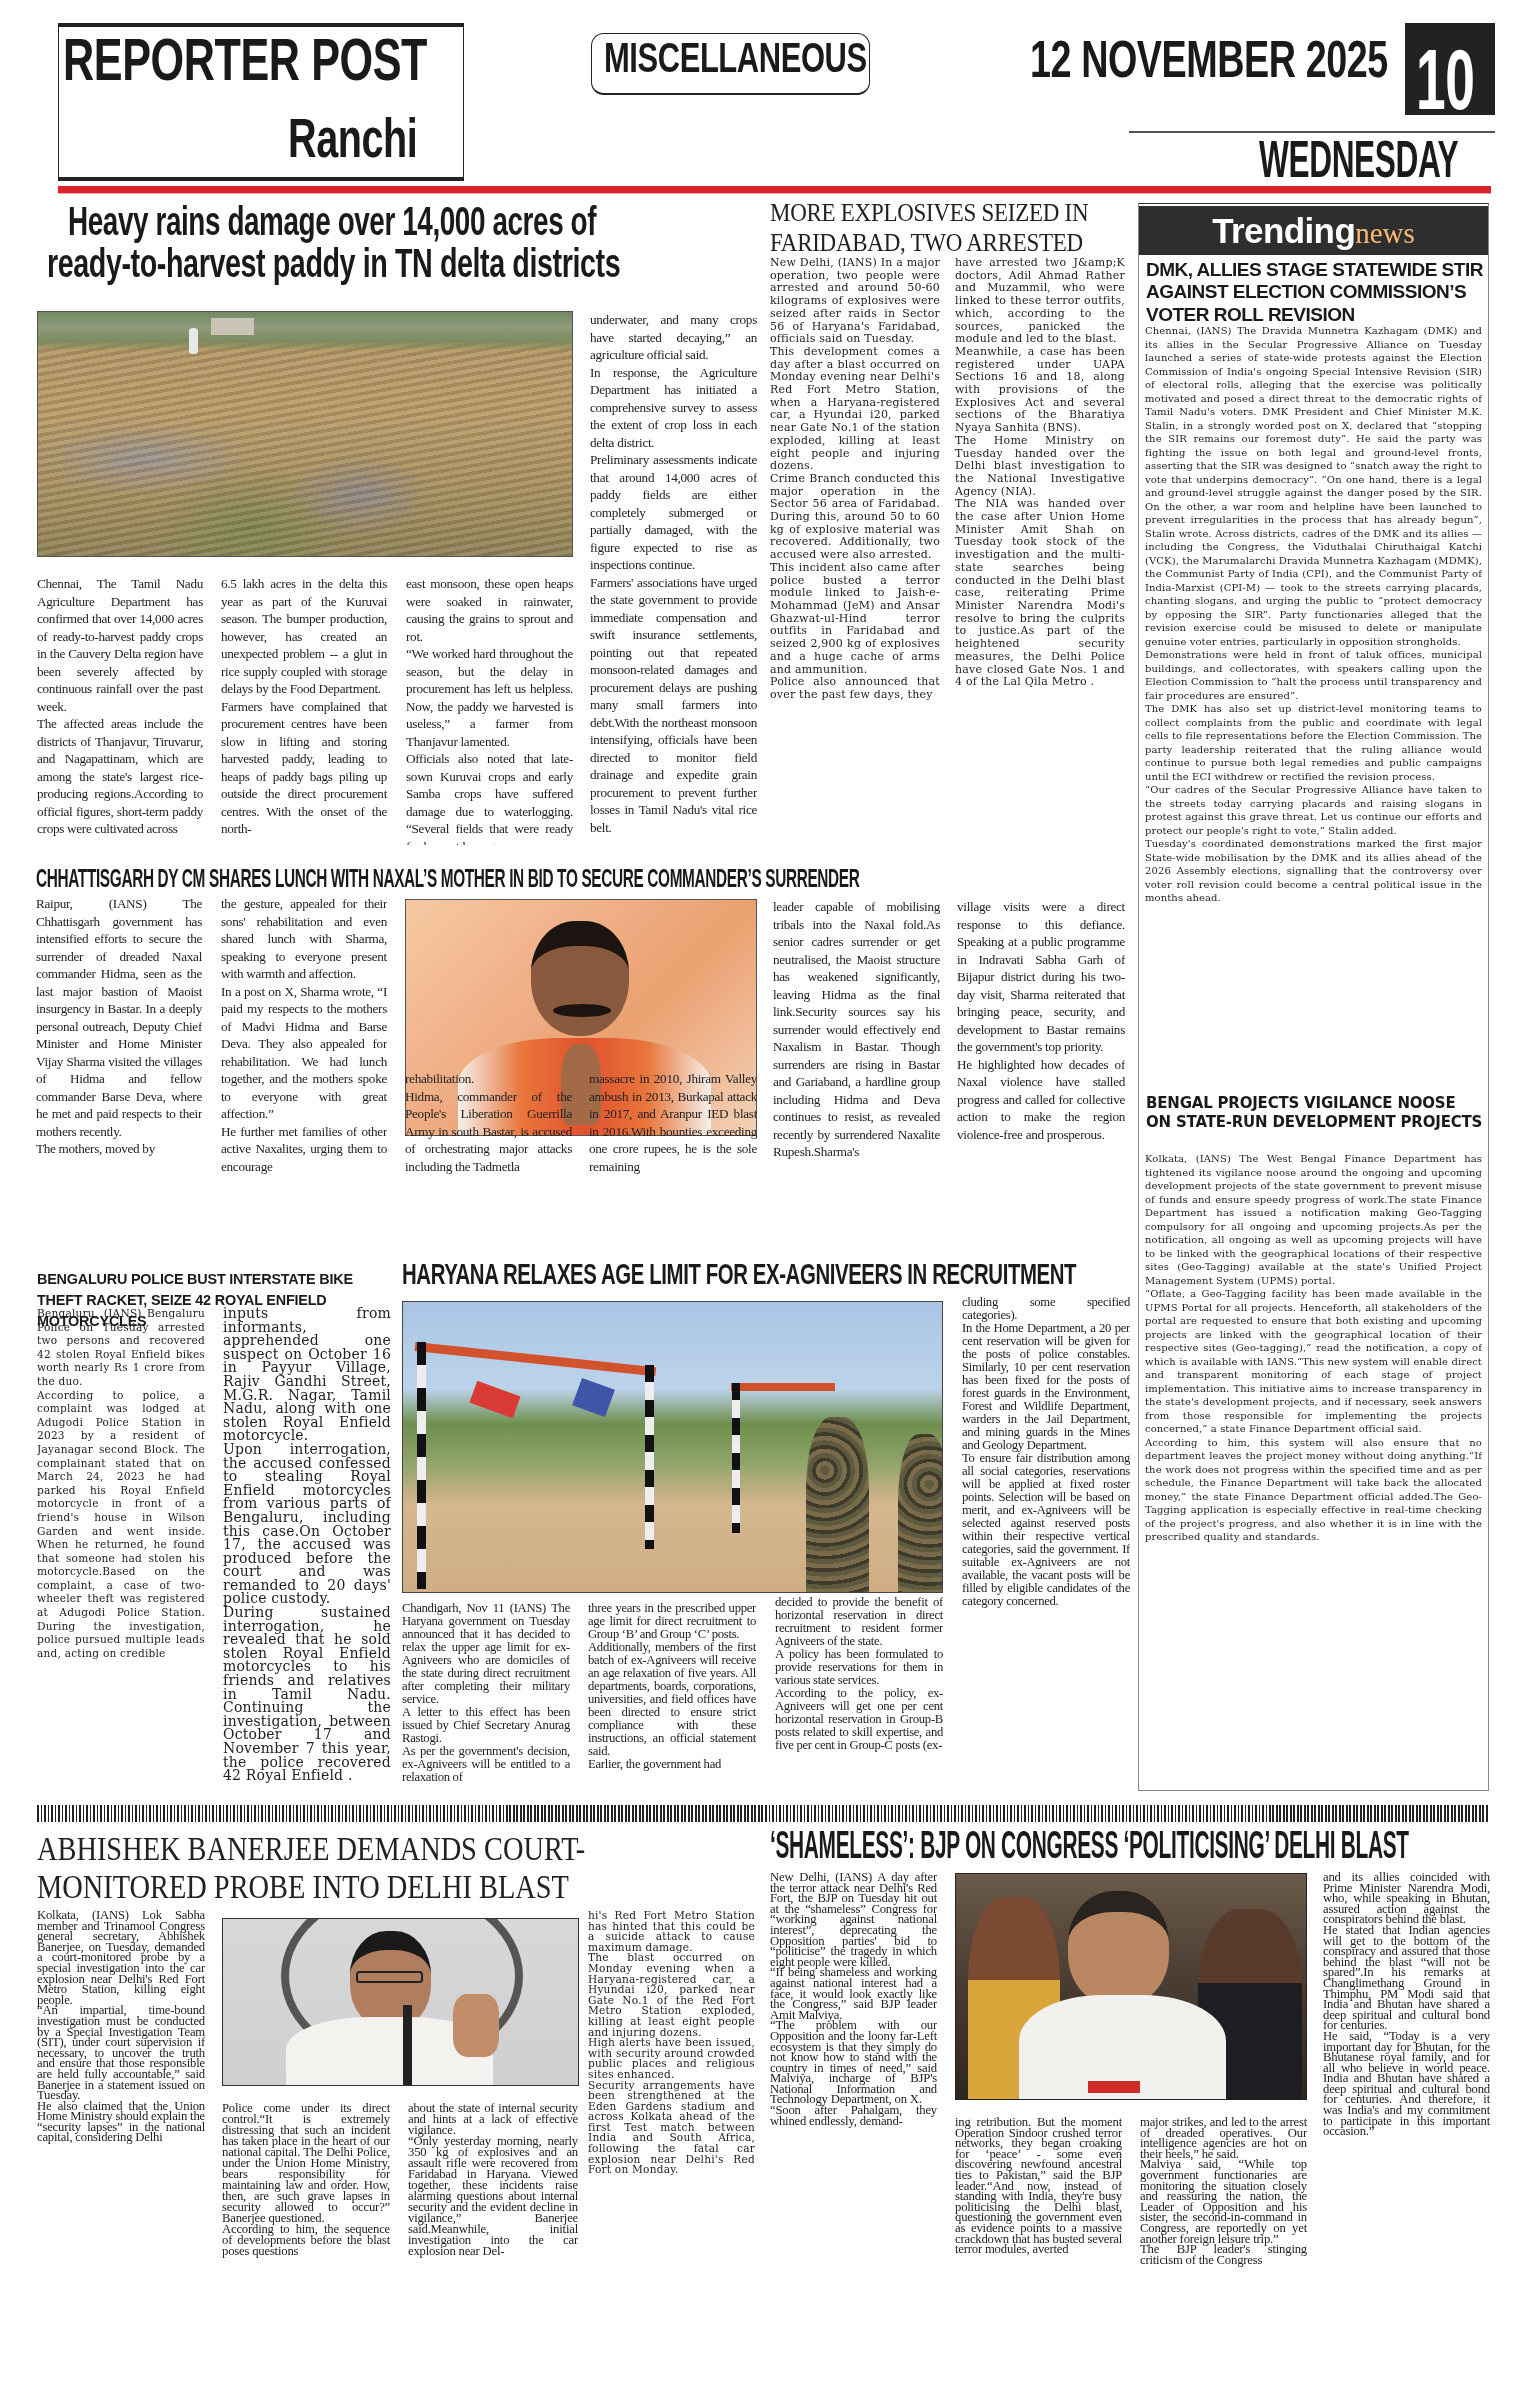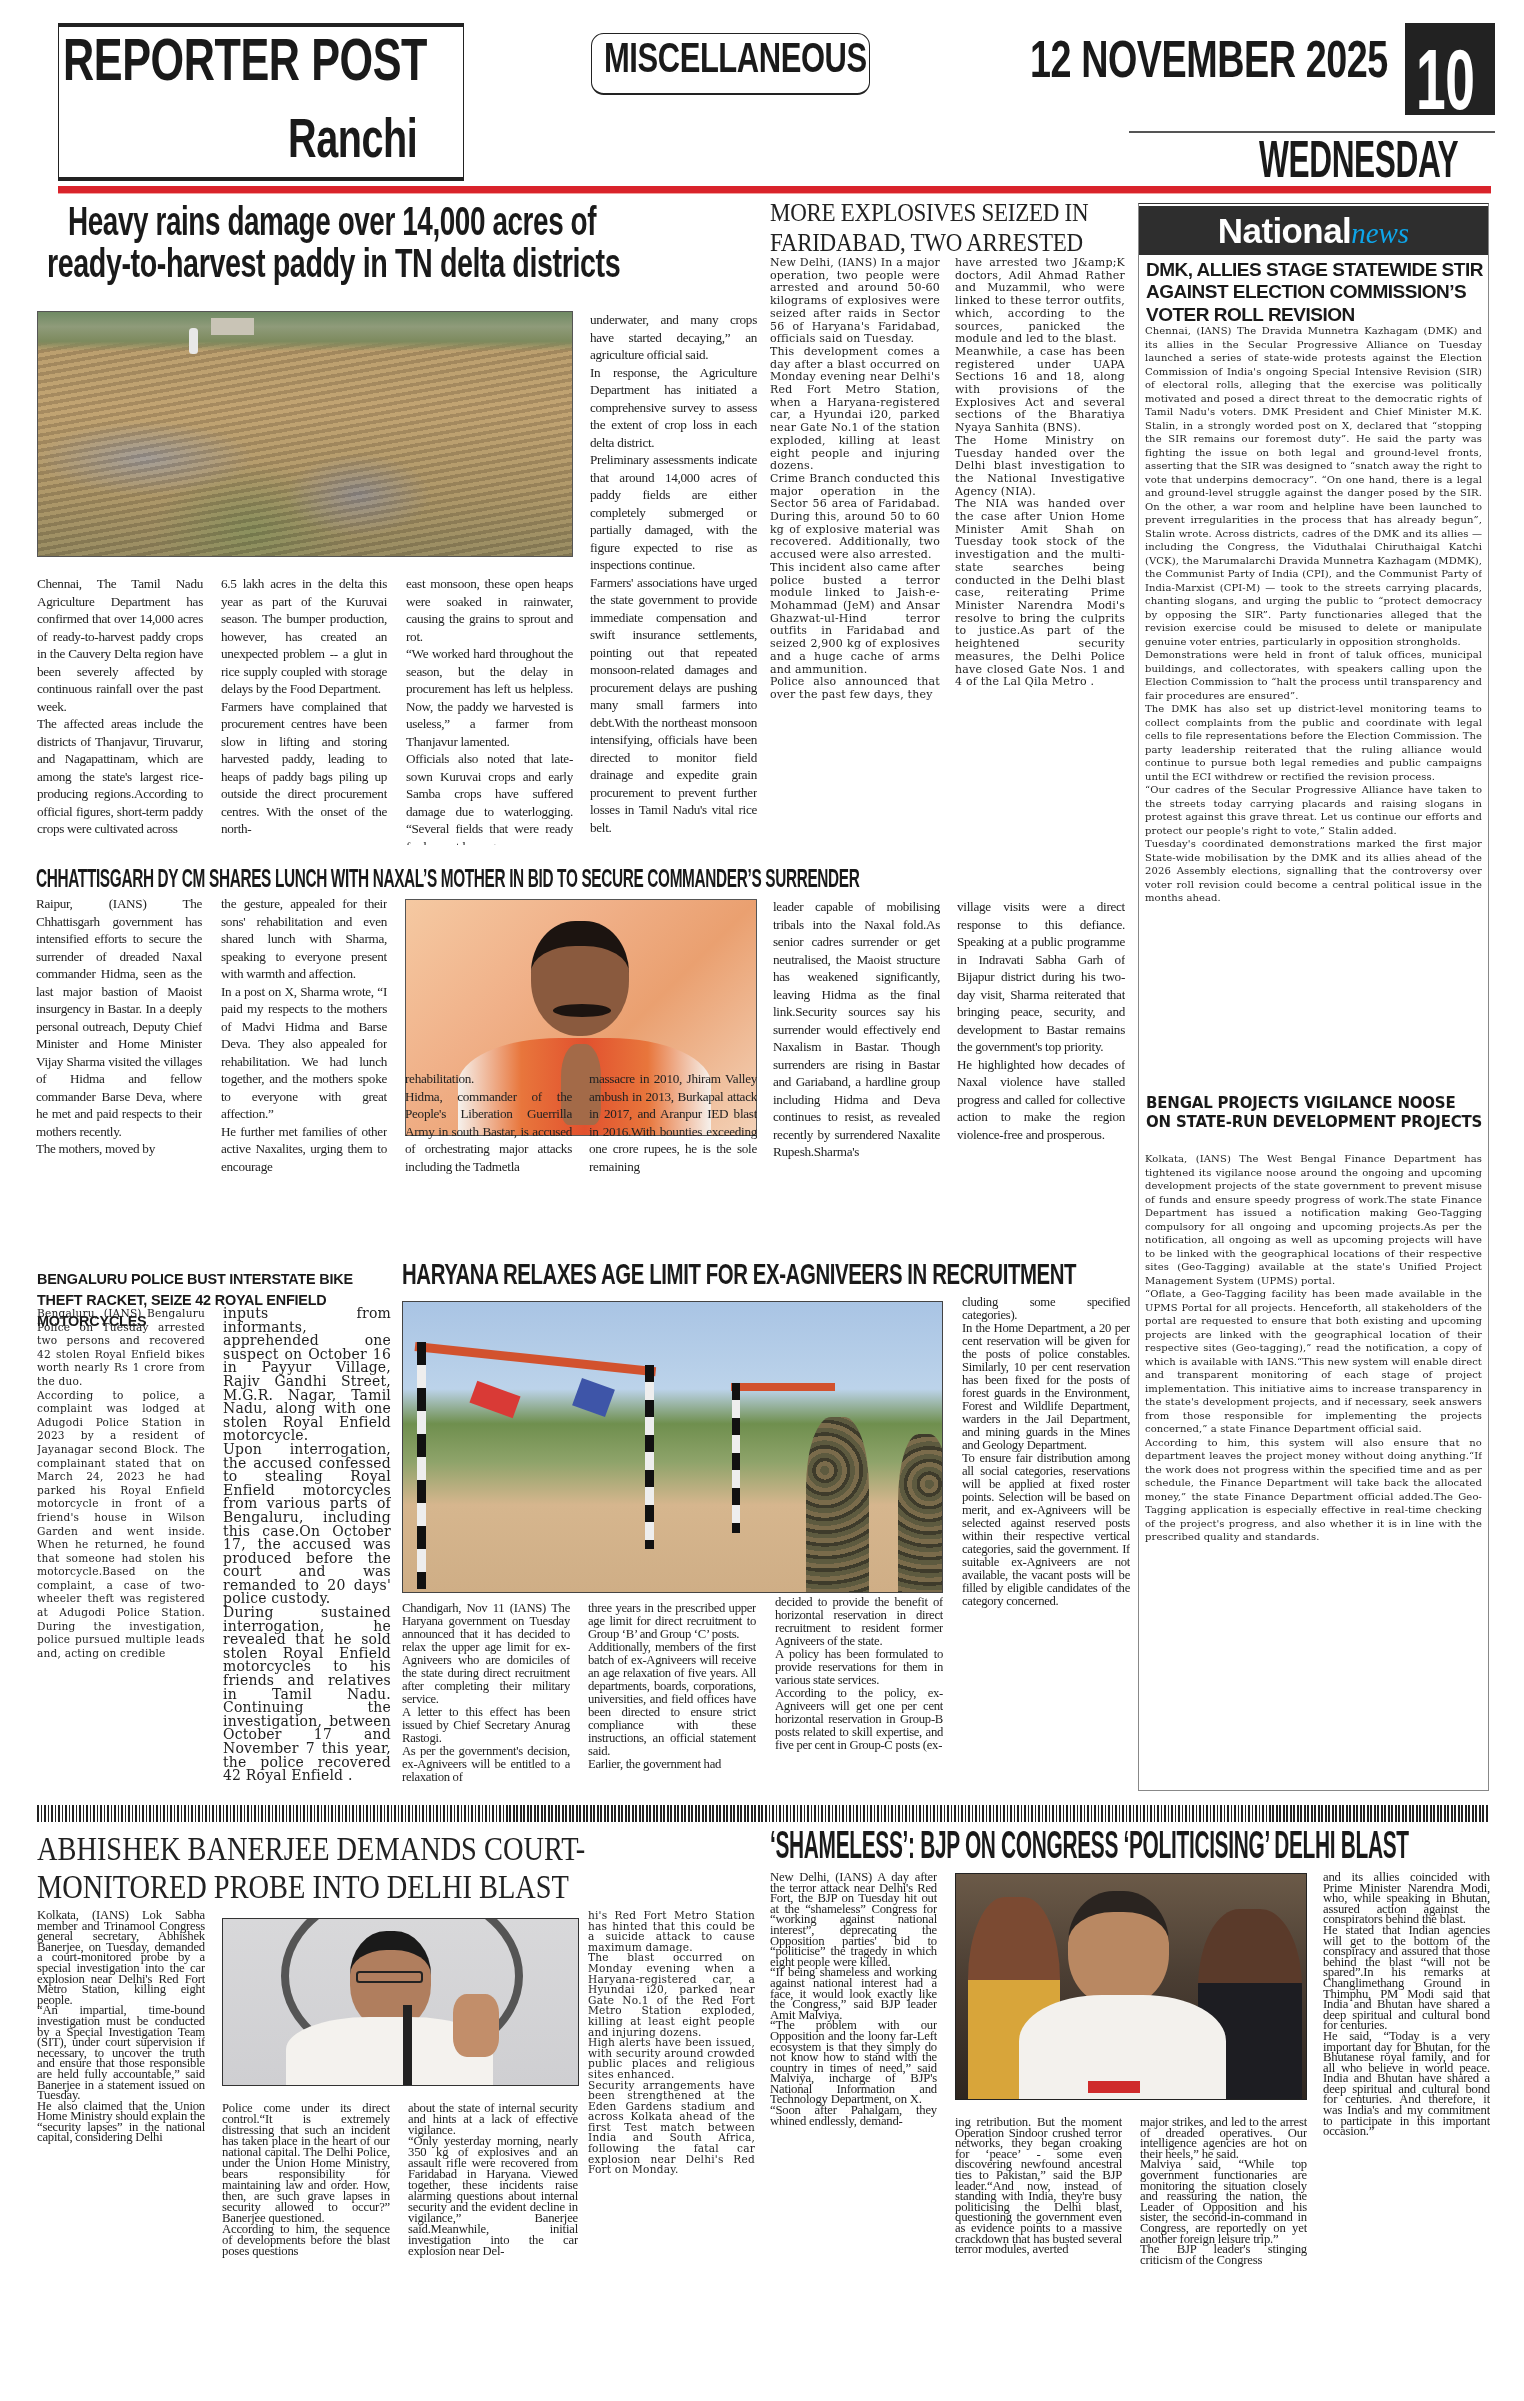--- a/index.html
+++ b/index.html
@@ -83,21 +83,21 @@
 </div>
 <div class="col body-text serif-wide" style="left:955px;top:257px;width:170px;height:604px;font-size:11px;line-height:12.7px">
   <div style="white-space:pre-line">have arrested two J&amp;amp;K doctors, Adil Ahmad Rather and Muzammil, who were linked to these terror outfits, which, according to the sources, panicked the module and led to the blast.
 Meanwhile, a case has been registered under UAPA Sections 16 and 18, along with provisions of the Explosives Act and several sections of the Bharatiya Nyaya Sanhita (BNS).
 The Home Ministry on Tuesday handed over the Delhi blast investigation to the National Investigative Agency (NIA).
 The NIA was handed over the case after Union Home Minister Amit Shah on Tuesday took stock of the investigation and the multi-state searches being conducted in the Delhi blast case, reiterating Prime Minister Narendra Modi's resolve to bring the culprits to justice.As part of the heightened security measures, the Delhi Police have closed Gate Nos. 1 and 4 of the Lal Qila Metro .</div>
 </div>
 
 <div class="abs" style="left:1138px;top:203px;width:351px;height:1588px;border:1.2px solid #888;border-top:1.7px solid #333"></div>
 <div class="abs" style="left:1139px;top:206px;width:349px;height:49px;background:#2e2e2e;text-align:center">
-  <span style="font-family:'Liberation Sans',sans-serif;font-weight:bold;font-size:35px;color:#fff;letter-spacing:-0.6px;line-height:49px">National</span><span style="font-family:'Liberation Serif',serif;font-style:italic;font-size:29px;color:#0ea5e9">news</span>
+  <span style="font-family:'Liberation Sans',sans-serif;font-weight:bold;font-size:35px;color:#fff;letter-spacing:-0.6px;line-height:49px">Trending</span><span style="font-family:'Liberation Serif',serif;font-size:29px;color:#fdba74">news</span>
 </div>
 
 <div class="abs" style="left:1146px;top:259px;width:339px;font-family:'Liberation Sans',sans-serif;font-weight:bold;font-size:19px;line-height:22.4px;letter-spacing:-0.5px;color:#1a1a1a">DMK, ALLIES STAGE STATEWIDE STIR AGAINST ELECTION COMMISSION’S VOTER ROLL REVISION</div>
 <div class="col trend-text" style="left:1145px;top:324px;width:337px;height:748px">
   <div style="white-space:pre-line">Chennai,  (IANS) The Dravida Munnetra Kazhagam (DMK) and its allies in the Secular Progressive Alliance on Tuesday launched a series of state-wide protests against the Election Commission of India's ongoing Special Intensive Revision (SIR) of electoral rolls, alleging that the exercise was politically motivated and posed a direct threat to the democratic rights of Tamil Nadu's voters.  DMK President and Chief Minister M.K. Stalin, in a strongly worded post on X, declared that “stopping the SIR remains our foremost duty”. He said the party was fighting the issue on both legal and ground-level fronts, asserting that the SIR was designed to “snatch away the right to vote that underpins democracy”. “On one hand, there is a legal and ground-level struggle against the danger posed by the SIR. On the other, a war room and helpline have been launched to prevent irregularities in the process that has already begun”, Stalin wrote. Across districts, cadres of the DMK and its allies — including the Congress, the Viduthalai Chiruthaigal Katchi (VCK), the Marumalarchi Dravida Munnetra Kazhagam (MDMK), the Communist Party of India (CPI), and the Communist Party of India-Marxist (CPI-M) — took to the streets carrying placards, chanting slogans, and urging the public to “protect democracy by opposing the SIR”. Party functionaries alleged that the revision exercise could be misused to delete or manipulate genuine voter entries, particularly in opposition strongholds.
 Demonstrations were held in front of taluk offices, municipal buildings, and collectorates, with speakers calling upon the Election Commission to “halt the process until transparency and fair procedures are ensured”.
 The DMK has also set up district-level monitoring teams to collect complaints from the public and coordinate with legal cells to file representations before the Election Commission. The party leadership reiterated that the ruling alliance would continue to pursue both legal remedies and public campaigns until the ECI withdrew or rectified the revision process.
 “Our cadres of the Secular Progressive Alliance have taken to the streets today carrying placards and raising slogans in protest against this grave threat. Let us continue our efforts and protect our people's right to vote,” Stalin added.
 Tuesday's coordinated demonstrations marked the first major State-wide mobilisation by the DMK and its allies ahead of the 2026 Assembly elections, signalling that the controversy over voter roll revision could become a central political issue in the months ahead.</div>
 </div>

